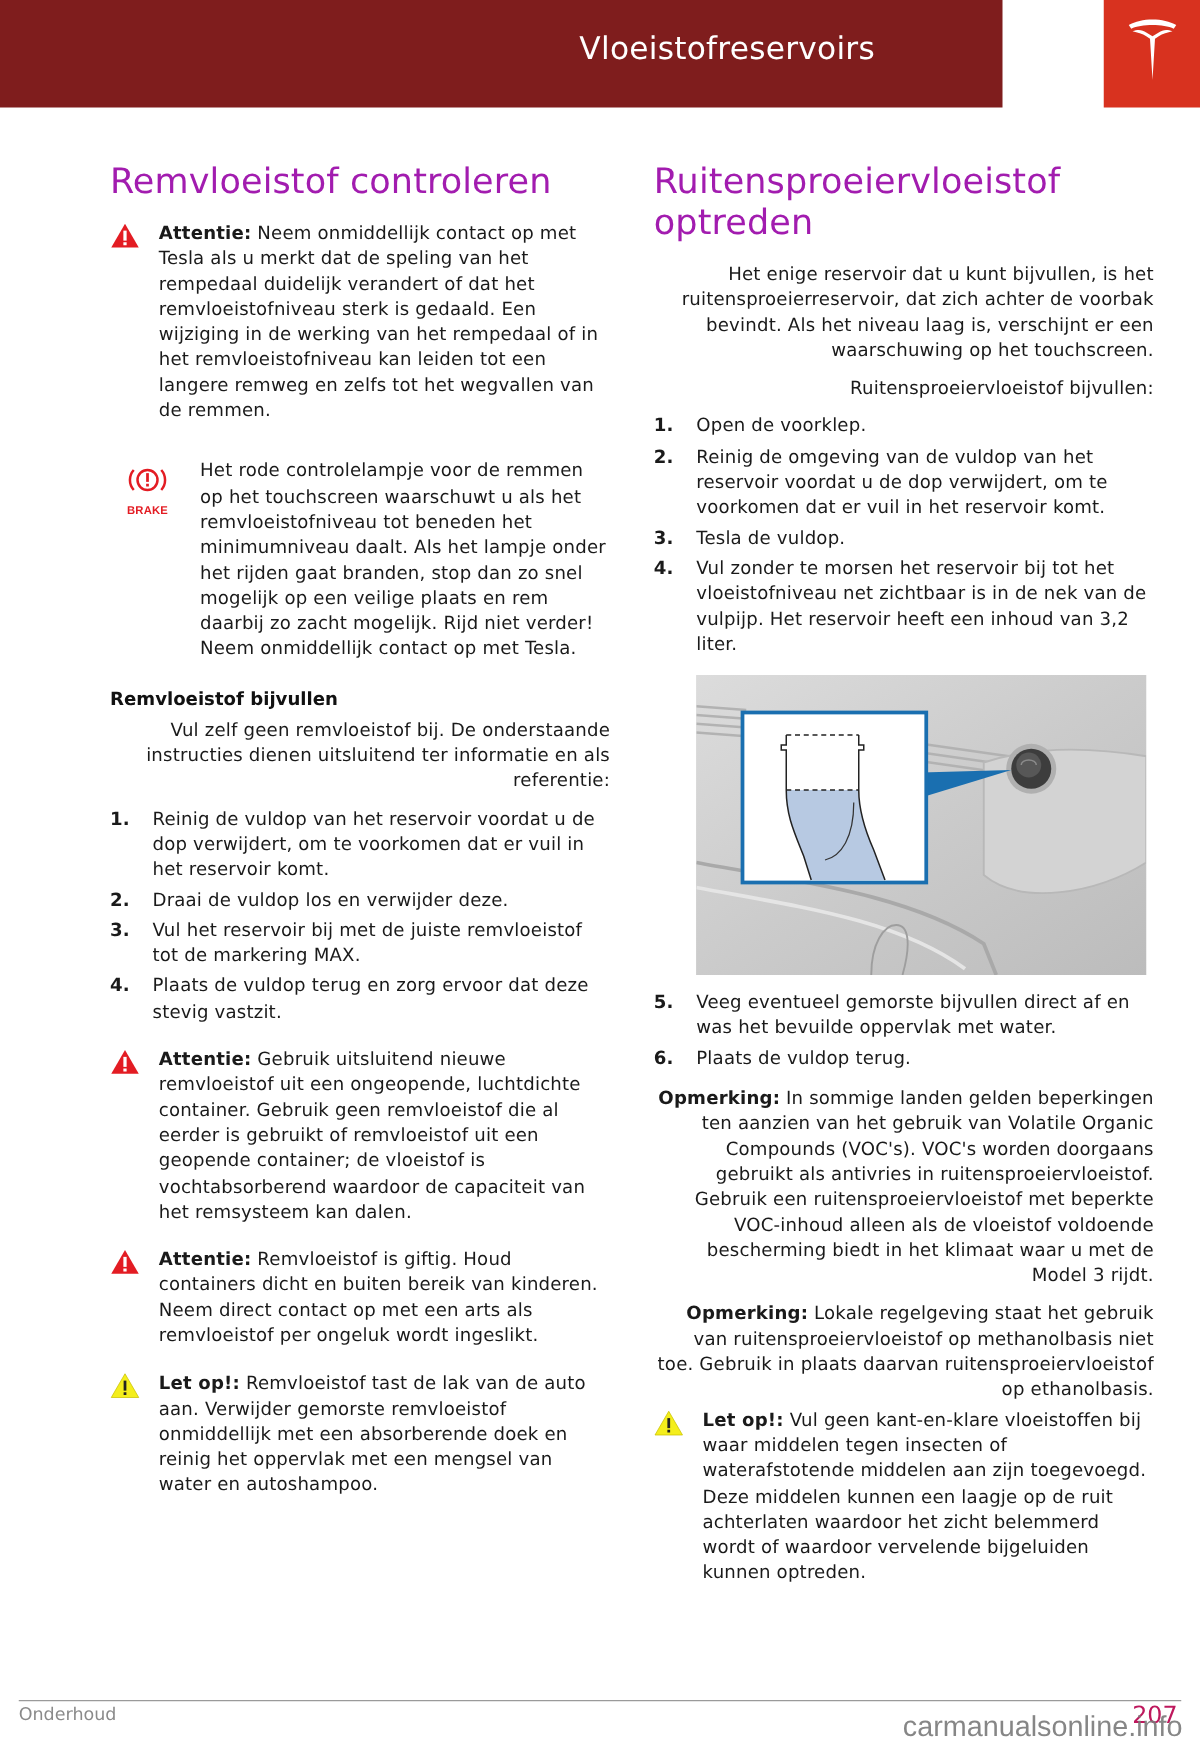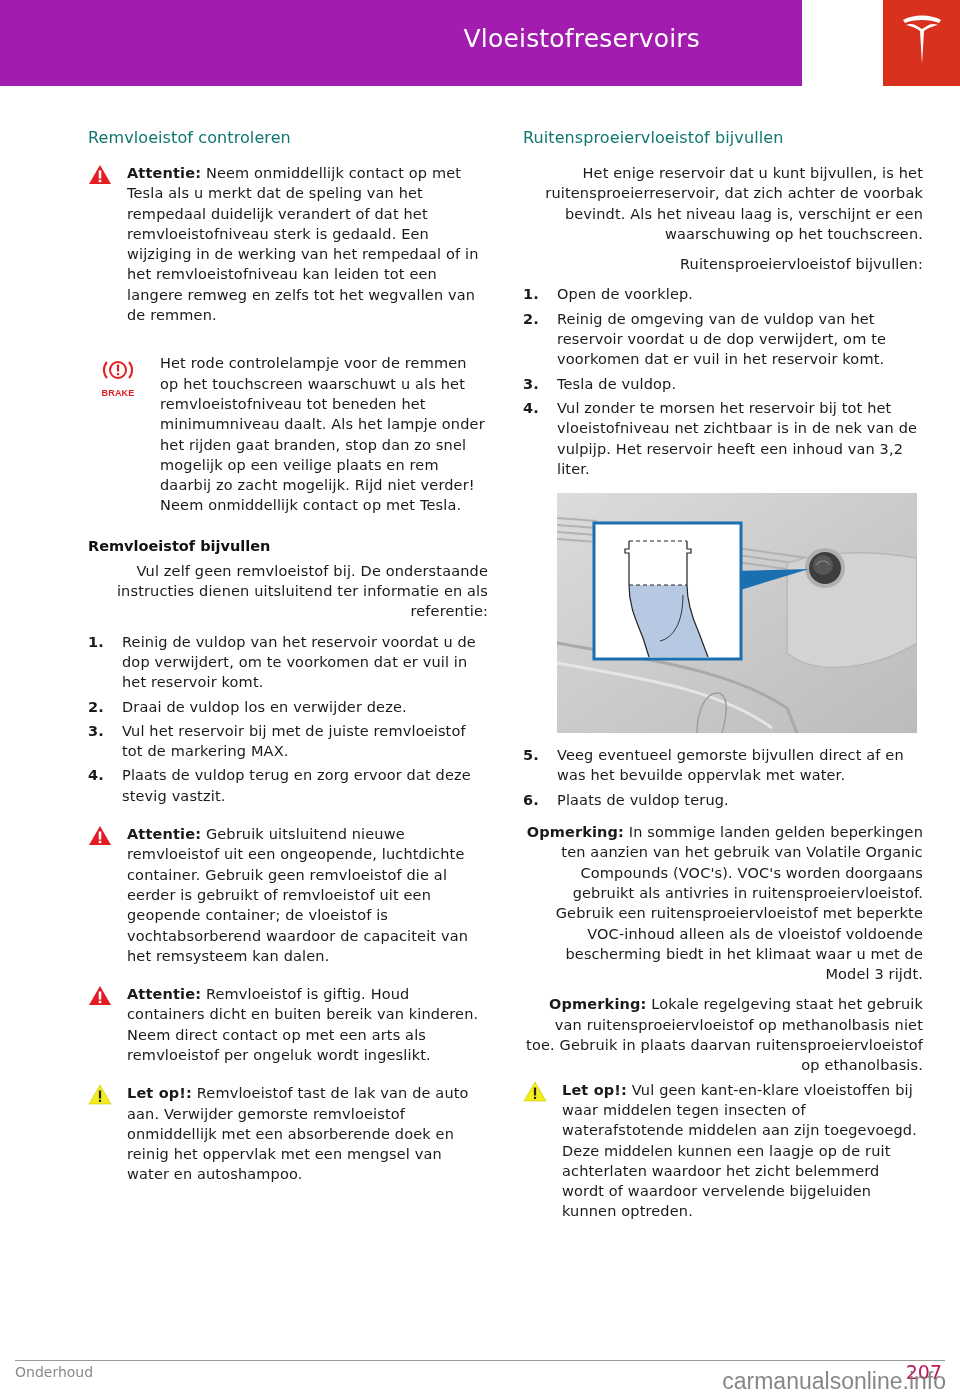--- a/index.html
+++ b/index.html
@@ -1,28 +1,28 @@
 <!DOCTYPE html>
 <html><head>
   <meta charset="utf-8">
   <style>
     * { margin: 0; padding: 0; box-sizing: border-box; }
     html, body { width: 960px; height: 1396px; background: #ffffff; overflow: hidden; }
     body { position: relative; font-family: "DejaVu Sans", sans-serif; color: #1a1a1a; }
 
-    .header-bar { position: absolute; left: 0; top: 0; width: 802px; height: 86px; background: #a21caf; text-align: right; }
+    .header-bar { position: absolute; left: 0; top: 0; width: 802px; height: 86px; background: #7f1d1d; text-align: right; }
     .header-title { position: absolute; right: 102px; top: 24px; font-size: 25px; color: #ffffff; letter-spacing: 0.2px; font-weight: normal; }
     .logo-box { position: absolute; left: 883px; top: 0; width: 77px; height: 86px; background: #d8321f; }
     .logo-box svg { position: absolute; left: 18px; top: 14px; }
 
     .col { position: absolute; top: 128px; }
     .col-left { left: 88px; width: 400px; }
     .col-right { left: 523px; width: 400px; }
 
-    h2 { font-size: 16px; font-weight: normal; color: #0f766e; margin: 0 0 16px 0; letter-spacing: 0.1px; }
+    h2 { font-size: 28px; font-weight: normal; color: #a21caf; margin: 0 0 16px 0; letter-spacing: 0.1px; }
     h3 { font-size: 14.5px; font-weight: bold; color: #111; margin: 0 0 7px 0; }
     p { font-size: 14.5px; line-height: 20.3px; margin: 0 0 10px 0; letter-spacing: 0.15px; text-align: right; }
     b { font-weight: bold; }
 
     .callout { position: relative; padding-left: 39px; font-size: 14.5px; line-height: 20.3px; letter-spacing: 0.15px; margin-bottom: 18px; }
     .callout .ico { position: absolute; left: 0; top: 1px; }
     .brake-note { position: relative; padding-left: 72px; font-size: 14.5px; line-height: 20.3px; letter-spacing: 0.15px; margin: 28px 0 22px 0; }
     .brake-note .ico { position: absolute; left: 12px; top: 5px; width: 36px; text-align: center; }
 
     ol { list-style: none; margin: 0 0 12px 0; }
@@ -115,21 +115,21 @@
           <path d="M12 1 L23 20 L1 20 Z" fill="#f4ee1c" stroke="#c9c200" stroke-width="0.6"></path>
           <rect x="10.9" y="6.5" width="2.2" height="8" fill="#222"></rect>
           <rect x="10.9" y="15.8" width="2.2" height="2.2" fill="#222"></rect>
         </svg>
     </span>
     <b>Let op!:</b><span> Remvloeistof tast de lak van de auto aan. Verwijder gemorste remvloeistof onmiddellijk met een absorberende doek en reinig het oppervlak met een mengsel van water en autoshampoo.</span>
   </div>
 </div>
 
 <div class="col col-right">
-  <h2>Ruitensproeiervloeistof bijvullen</h2>
+  <h2>Ruitensproeiervloeistof optreden</h2>
   <p>Het enige reservoir dat u kunt bijvullen, is het ruitensproeierreservoir, dat zich achter de voorbak bevindt. Als het niveau laag is, verschijnt er een waarschuwing op het touchscreen.</p>
   <p>Ruitensproeiervloeistof bijvullen:</p>
 
   <ol>
     <li><span class="num">1.</span><span>Open de voorklep.</span></li>
     <li><span class="num">2.</span><span>Reinig de omgeving van de vuldop van het reservoir voordat u de dop verwijdert, om te voorkomen dat er vuil in het reservoir komt.</span></li>
     <li><span class="num">3.</span><span>Tesla de vuldop.</span></li>
     <li><span class="num">4.</span><span>Vul zonder te morsen het reservoir bij tot het vloeistofniveau net zichtbaar is in de nek van de vulpijp. Het reservoir heeft een inhoud van 3,2 liter.</span></li>
   </ol>
 

